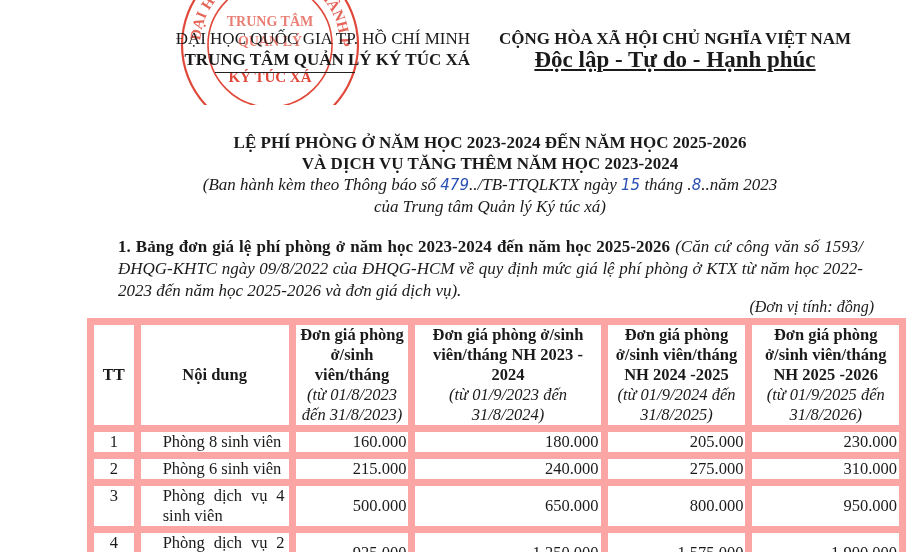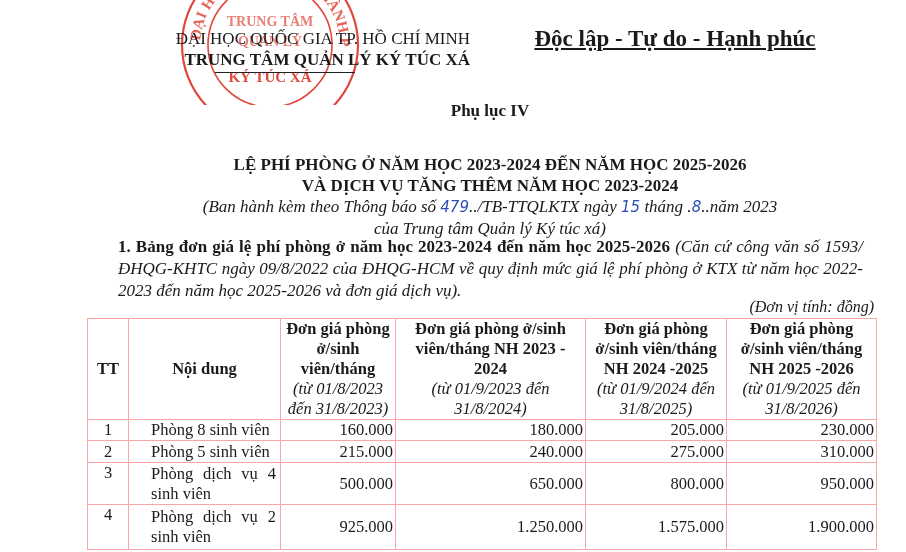--- a/index.html
+++ b/index.html
@@ -28,21 +28,21 @@
 
   .sec { left: 118px; top: 236px; width: 745px; font-size: 17px; line-height: 22px; text-align: justify; }
   .sec .h { font-weight: bold; }
   .sec .n { font-style: italic; }
   .unit { right: 32px; top: 298px; font-size: 16px; font-style: italic; }
 
   table.fee {
     position: absolute; left: 87px; top: 318px; border-collapse: collapse;
     font-size: 16.5px; line-height: 20px;
   }
-  table.fee td, table.fee th { border: 1px solid #fca5a5; padding: 0 4px; vertical-align: middle; }
+  table.fee td, table.fee th { border: 7px solid #fca5a5; padding: 0 4px; vertical-align: middle; }
   table.fee th { font-weight: bold; text-align: center; height: 99px; }
   table.fee th .sub { font-weight: normal; font-style: italic; display: block; }
   table.fee td.num { text-align: right; padding-right: 2px; }
   table.fee td.tt { text-align: center; }
   table.fee td.desc { text-align: left; padding-left: 22px; margin-top: 24px; }
   table.fee td.desc.just { text-align: justify; text-align-last: left; }
 </style>
 </head>
 <body>
 
@@ -60,25 +60,25 @@
   <text x="100" y="112" text-anchor="middle" font-family="Liberation Serif, serif" font-size="15" font-weight="bold" fill="#e0483a">KÝ TÚC XÁ</text>
 </svg>
 
 <div class="abs hdr-left">
   <div class="l1">ĐẠI HỌC QUỐC GIA TP. HỒ CHÍ MINH</div>
   <div class="l2">TRUNG TÂM QUẢN LÝ KÝ TÚC XÁ</div>
   <div class="rule"></div>
 </div>
 
 <div class="abs hdr-right">
+  <div class="l1">CỘNG HÒA XÃ HỘI CHỦ NGHĨA VIỆT NAM</div>
   <div class="l2">Độc lập - Tự do - Hạnh phúc</div>
 </div>
 
 <div class="abs title-block">
-  <div class="t0">Phụ lục IV</div>
   <div class="t1">LỆ PHÍ PHÒNG Ở NĂM HỌC 2023-2024 ĐẾN NĂM HỌC 2025-2026</div>
   <div class="t2">VÀ DỊCH VỤ TĂNG THÊM NĂM HỌC 2023-2024</div>
   <div class="t3">
     <span>(Ban hành kèm theo Thông báo số </span><span class="hand">479</span><span>../TB-TTQLKTX ngày </span><span class="hand">15</span><span> tháng .</span><span class="hand">8</span><span>..năm 2023</span>
   </div>
   <div class="t4">của  Trung tâm Quản lý Ký túc xá)</div>
 </div>
 
 <div class="abs sec">
   <span class="h">1. Bảng đơn giá lệ phí phòng ở năm học 2023-2024 đến năm học 2025-2026</span><span class="n"> (Căn cứ công văn số 1593/ĐHQG-KHTC ngày 09/8/2022 của ĐHQG-HCM về quy định mức giá lệ phí phòng ở KTX từ năm học 2022-2023 đến năm học 2025-2026 và đơn giá dịch vụ).</span>
@@ -98,21 +98,21 @@
   <tr style="height:19px">
     <td class="tt">1</td>
     <td class="desc">Phòng 8 sinh viên</td>
     <td class="num">160.000</td>
     <td class="num">180.000</td>
     <td class="num">205.000</td>
     <td class="num">230.000</td>
   </tr>
   <tr style="height:22px">
     <td class="tt">2</td>
-    <td class="desc">Phòng 5 sinh viên</td>
+    <td class="desc">Phòng 6 sinh viên</td>
     <td class="num">215.000</td>
     <td class="num">240.000</td>
     <td class="num">275.000</td>
     <td class="num">310.000</td>
   </tr>
   <tr style="height:42px">
     <td class="tt" style="vertical-align:top">3</td>
     <td class="desc just">Phòng dịch vụ 4 sinh viên</td>
     <td class="num">500.000</td>
     <td class="num">650.000</td>

